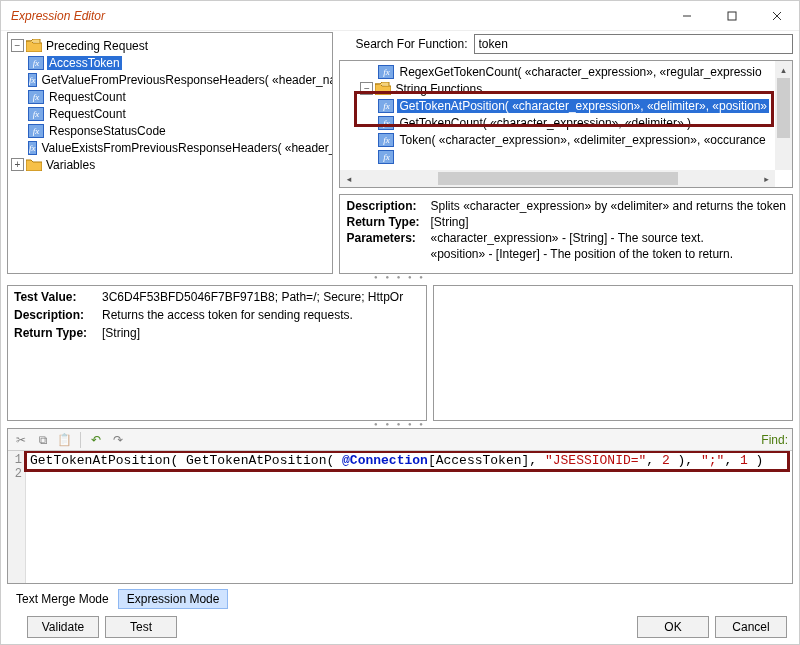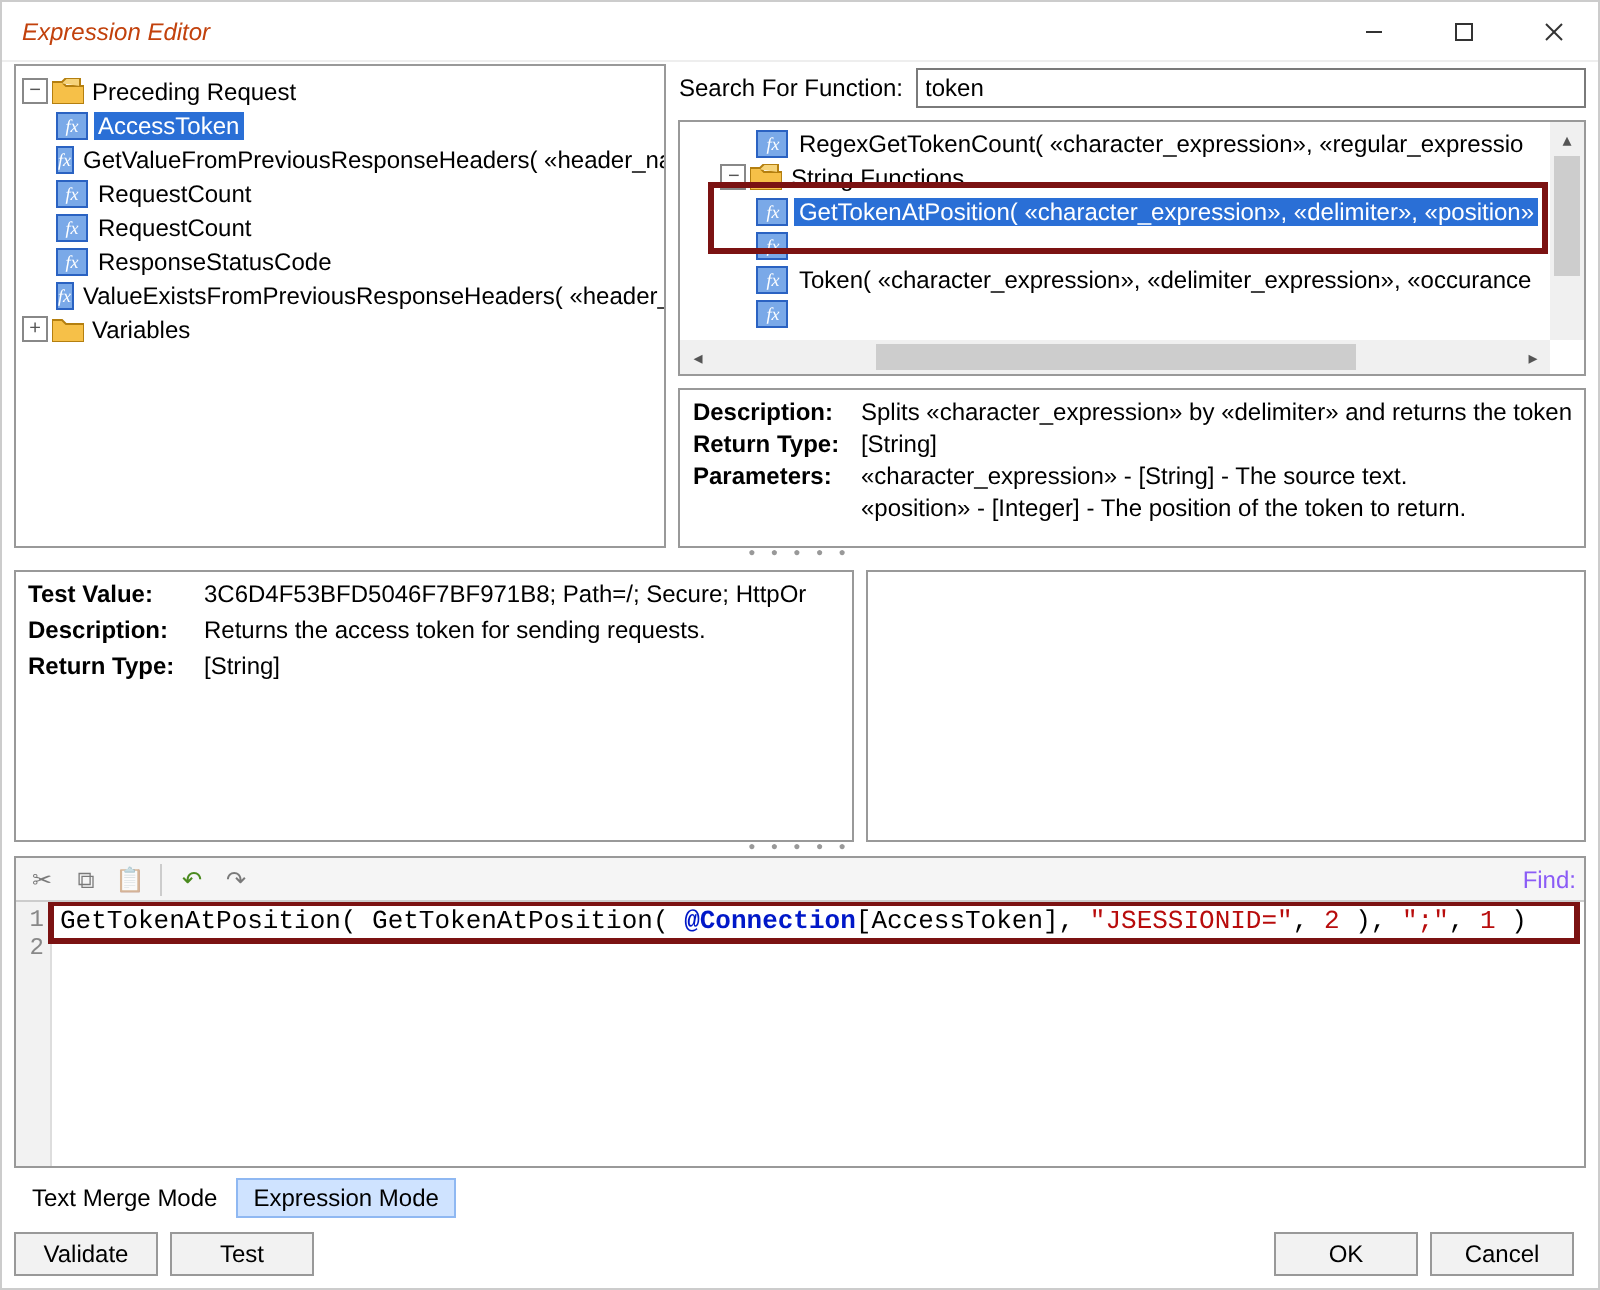--- a/index.html
+++ b/index.html
@@ -53,21 +53,21 @@
     background: #7aa9e8; border: 1px solid #2a62c2;
     color: #fff; font-style: italic; font-size: 9px; font-family: serif;
   }
   .tree-label { color: #000; padding: 0 2px; }
   .tree-label.sel { background: #2a6fd6; color: #fff; }
   .tree-indent-0 { padding-left: 1px; }
   .tree-indent-1 { padding-left: 18px; }
   .tree-indent-2 { padding-left: 36px; }
 
   .search-row { display: flex; align-items: center; gap: 6px; height: 24px; margin-bottom: 4px; }
-  .search-label { white-space: nowrap; }
+  .search-label { white-space: nowrap; margin-left: 16px; }
   .search-input {
     flex: 1; height: 20px; border: 1px solid #7a7a7a; padding: 1px 4px;
     font-family: inherit; font-size: 12px;
   }
 
   .func-list {
     border: 1px solid #999; height: 128px; overflow: hidden; position: relative;
     padding: 2px 0 0 2px;
   }
   .func-list .scrolltrack-v {
@@ -103,41 +103,41 @@
   .editor-area {
     border:1px solid #999; margin-top:2px; flex:1; display:flex; flex-direction:column;
     min-height:150px; position:relative;
   }
   .toolbar {
     height:22px; background:#f5f5f5; border-bottom:1px solid #ccc;
     display:flex; align-items:center; padding:0 4px; gap:4px;
   }
   .toolbar .tool { width:18px; height:18px; display:flex; align-items:center; justify-content:center; opacity:0.5; }
   .toolbar .sep { width:1px; height:16px; background:#ccc; margin:0 2px; }
-  .find-label { margin-left:auto; color:#8b5cf6; }
+  .find-label { margin-left:auto; color:#4d7c0f; }
   .code {
     flex:1; display:flex; font-family: Consolas, "Courier New", monospace; font-size:13px;
     overflow:hidden; position:relative;
   }
   .gutter { width:18px; background:#f2f2f2; border-right:1px solid #ddd; text-align:right; padding:2px 3px 0 0; color:#888; font-size:12px;}
   .codelines { padding:2px 4px; white-space:pre; }
   .tok-kw { color: #0018c8; font-weight: bold; }
   .tok-str { color: #b80c0c; }
   .tok-num { color: #b80c0c; }
   .code-highlight {
     position:absolute; border:3px solid #7b1212; pointer-events:none;
   }
 
   .mode-row { height:22px; display:flex; align-items:center; gap:0; margin-top:4px; }
   .mode-tab {
     padding:2px 8px; border:1px solid transparent; font-size:12px;
   }
   .mode-tab.active { background:#cfe3ff; border:1px solid #8fb8f2; }
 
-  .button-row { display:flex; align-items:flex-start; margin-top:6px; }
+  .button-row { display:flex; align-items:flex-start; margin-top:6px;margin-left:20px; }
   .btn {
     min-width:72px; height:22px; border:1px solid #999; background:#f2f2f2;
     display:flex; align-items:center; justify-content:center; margin-right:6px;
     font-size:12px; padding:0 10px;
   }
   .btn-right { margin-left:auto; }
 
   .folder-icon { width:16px; height:13px; }
 </style>
 </head>
@@ -235,20 +235,21 @@
               </svg>
           </span>
           <span class="tree-label">String Functions</span>
         </div>
         <div class="tree-row tree-indent-2">
           <span class="fx">fx</span>
           <span class="tree-label sel">GetTokenAtPosition( «character_expression», «delimiter», «position»</span>
         </div>
         <div class="tree-row tree-indent-2">
           <span class="fx">fx</span>
+          <span class="tree-label">GetTokenCount( «character_expression», «delimiter» )</span>
         </div>
         <div class="tree-row tree-indent-2">
           <span class="fx">fx</span>
           <span class="tree-label">Token( «character_expression», «delimiter_expression», «occurance</span>
         </div>
         <div class="tree-row tree-indent-2">
           <span class="fx">fx</span>
         </div>
         <div class="func-highlight" style="left:14px; top:30px; right:18px; height:36px;"></div>
         <div class="scrolltrack-v">

